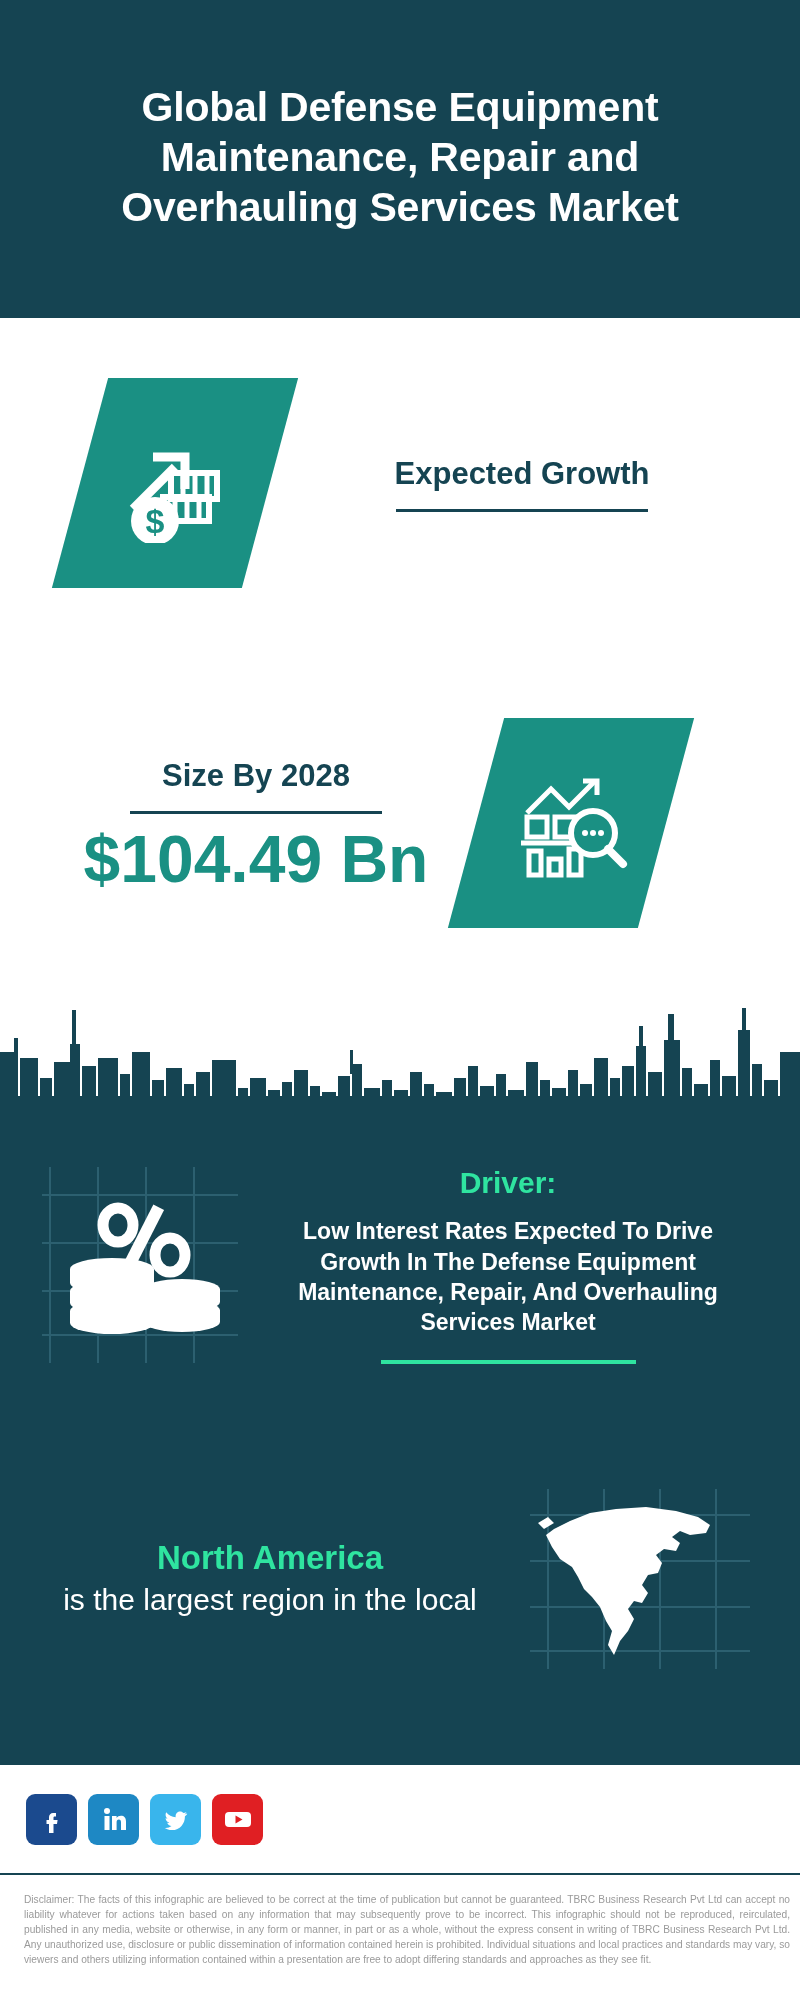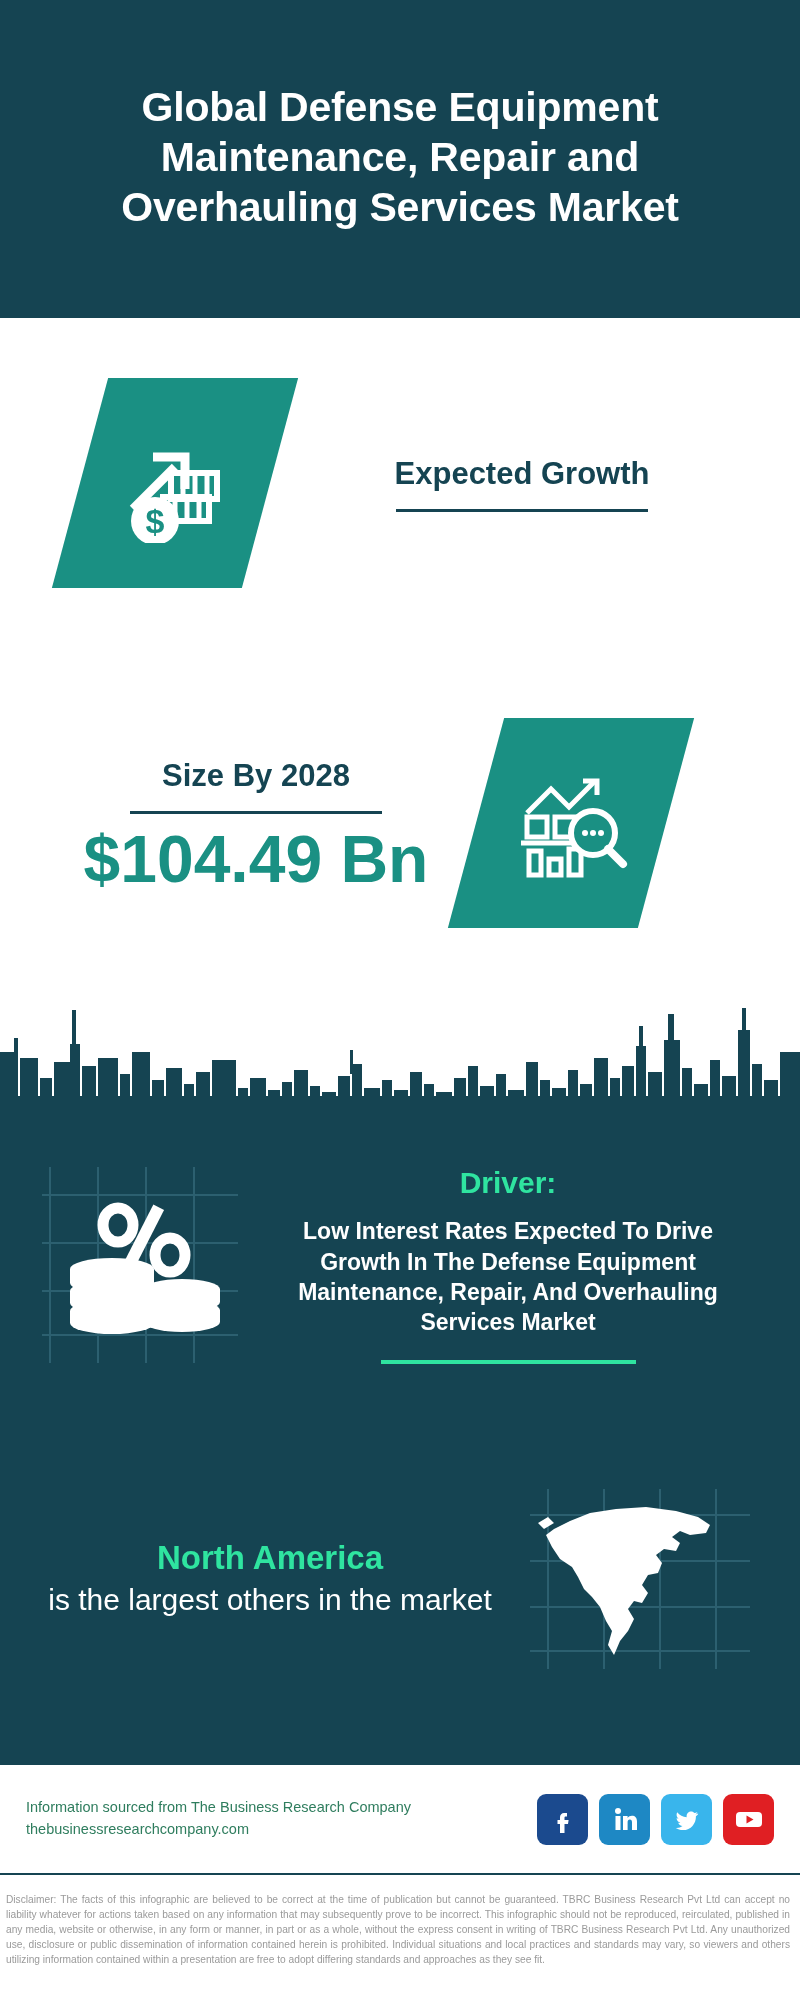--- a/index.html
+++ b/index.html
@@ -120,21 +120,21 @@
     width:51px;height:51px;border-radius:9px;
     display:flex;align-items:center;justify-content:center;
   }
   .fb{background:#1b4a8e;}
   .li{background:#1e88c4;}
   .tw{background:#39b5ec;}
   .yt{background:#e01f23;}
 
   .disclaimer{
     position:absolute;left:0;top:1885px;width:800px;box-sizing:border-box;
-    padding:8px 10px 0 6px;
+    padding:8px 10px 0 24px;
     color:#9a9a9a;font-size:10.2px;line-height:1.47;text-align:justify;
   }
   .disclaimer p{margin:0;}
 </style>
 </head>
 <body>
 
 <div class="page">
 
   <div class="header">
@@ -297,44 +297,40 @@
     <div class="driver-text">
       <p class="driver-label">Driver:</p>
       <p class="driver-body">Low Interest Rates Expected To Drive Growth In The Defense Equipment Maintenance, Repair, And Overhauling Services Market</p>
       <div class="driver-rule"></div>
     </div>
   </div>
 
   <div class="region-wrap">
     <div class="region-text">
       <p class="region-name">North America</p>
-      <p class="region-sub">is the largest others in the market</p>
+      <p class="region-sub">is the largest region in the local</p>
     </div>
     <div class="map-wrap">
       <svg width="220" height="180" viewBox="0 0 220 180">
         <g stroke="#2c6070" stroke-width="2">
           <line x1="18" y1="0" x2="18" y2="180"></line>
           <line x1="74" y1="0" x2="74" y2="180"></line>
           <line x1="130" y1="0" x2="130" y2="180"></line>
           <line x1="186" y1="0" x2="186" y2="180"></line>
           <line x1="0" y1="26" x2="220" y2="26"></line>
           <line x1="0" y1="72" x2="220" y2="72"></line>
           <line x1="0" y1="118" x2="220" y2="118"></line>
           <line x1="0" y1="162" x2="220" y2="162"></line>
         </g>
         <path fill="#ffffff" d="M40 32 L60 24 L86 20 L116 18 L146 22 L168 28 L180 36 L176 44 L160 46 L150 42 L142 48 L150 54 L146 62 L134 60 L126 66 L132 74 L128 84 L118 86 L112 96 L118 104 L112 114 L104 112 L98 120 L104 130 L98 142 L90 152 L84 166 L78 156 L82 142 L76 132 L70 118 L62 108 L54 100 L48 88 L42 78 L30 70 L22 58 L16 46 L24 40 Z M24 34 L14 40 L8 34 L18 28 Z"></path>
       </svg>
     </div>
   </div>
 
   <div class="footer">
-    <div class="source">
-      <div>Information sourced from The Business Research Company</div>
-      <div>thebusinessresearchcompany.com</div>
-    </div>
     <div class="socials">
       <div class="sico fb">
         <svg width="30" height="30" viewBox="0 0 30 30">
             <path fill="#fff" d="M19 9h-3c-2.2 0-4 1.8-4 4v3h-2.5v4H12v9h4.5v-9H20l.6-4h-4.1v-2.4c0-.7.5-1.1 1.1-1.1H19V9z"></path>
           </svg>
       </div>
       <div class="sico li">
         <svg width="30" height="30" viewBox="0 0 30 30">
             <circle cx="8" cy="7" r="3" fill="#fff"></circle>
             <rect x="5.5" y="12" width="5" height="14" fill="#fff"></rect>

